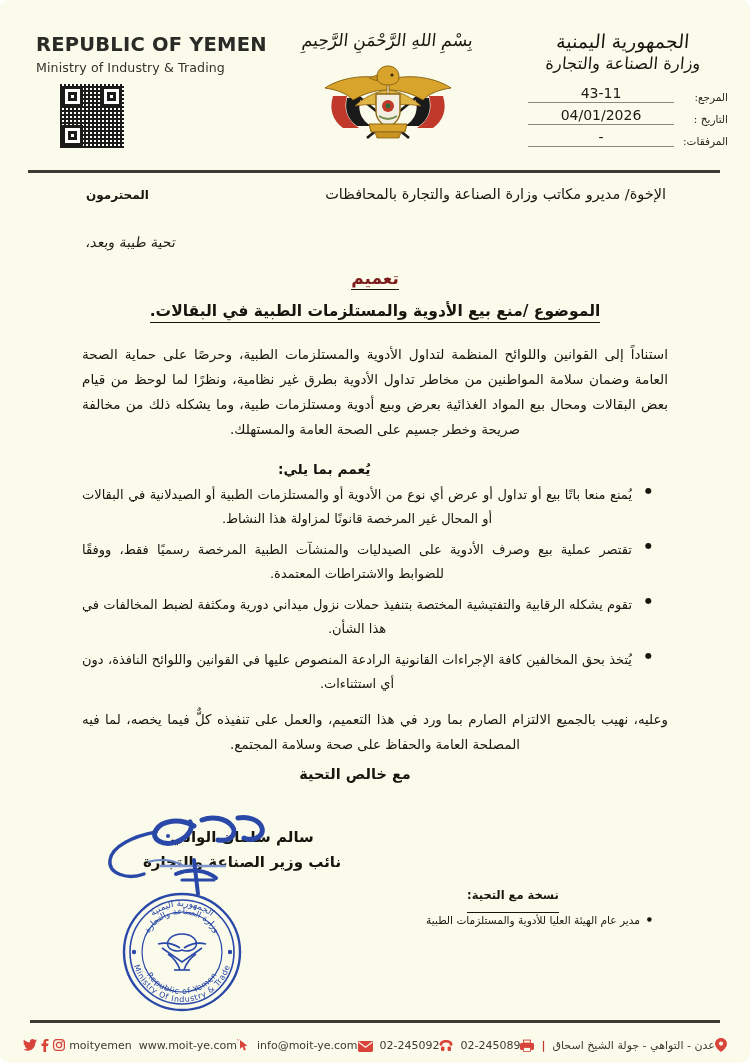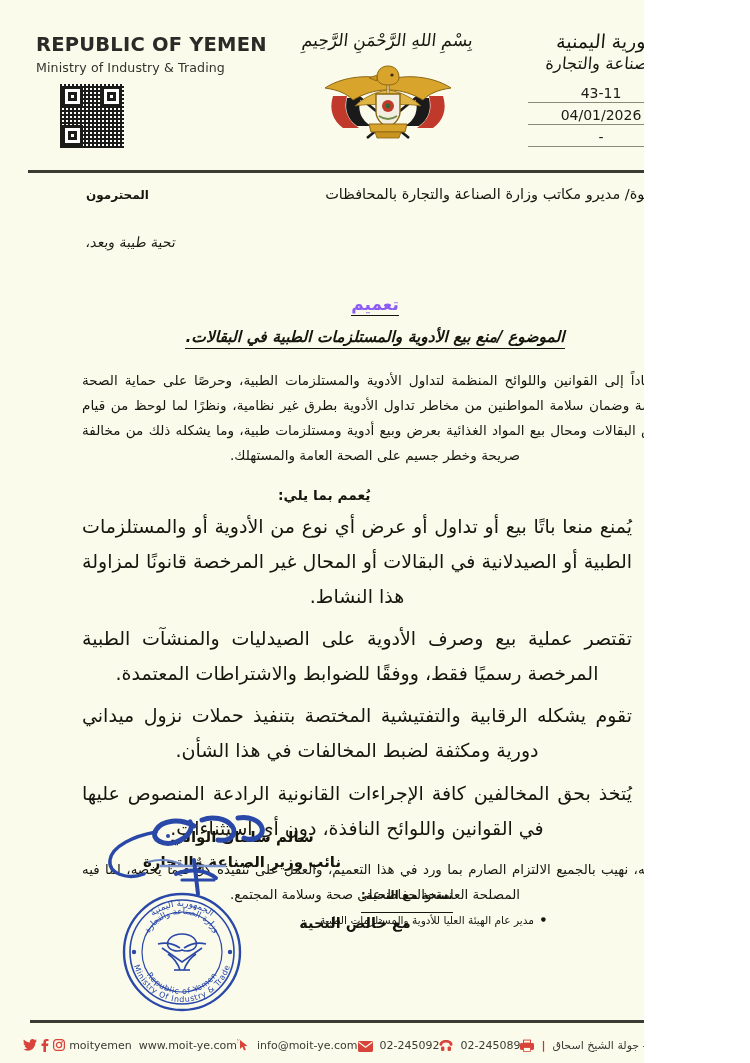--- a/index.html
+++ b/index.html
@@ -2,26 +2,27 @@
 <html><head>
 <meta charset="utf-8">
 <style>
   html, body {
     margin: 0;
     padding: 0;
     background: #ffffff;
   }
   .page {
     position: relative;
-    width: 644px;
+    width: 750px;
     height: 1063px;
     background: #fbfbec;
     overflow: hidden;
     font-family: "DejaVu Sans", "Liberation Sans", sans-serif;
     color: #1d1d19;
+    border-radius: 9px;
   }
 
   
   .header {
     position: absolute;
     top: 0; left: 0;
     width: 750px;
     height: 172px;
   }
   .hdr-left {
@@ -195,41 +196,40 @@
     margin-top: 32px;
     padding-left: 86px;
     text-align: left;
     font-size: 14px;
     color: #1c1c14;
     transform: skewX(-8deg);
     letter-spacing: -0.3px;
   }
 
   .doc-title {
-    margin-top: 44px;
+    margin-top: 18px;
     text-align: center;
     font-size: 17px;
     font-weight: bold;
-    color: #8b5cf6;
+    color: #7f1d1d;
   }
   .doc-title span {
     border-bottom: 1.6px solid #16160f;
     padding-bottom: 1px;
   }
   .doc-subject {
     margin-top: 14px;
     text-align: center;
     font-size: 15.5px;
     font-weight: bold;
     color: #16160f;
   }
   .doc-subject span {
     border-bottom: 1.6px solid #16160f;
     padding-bottom: 2px;
-    font-style: italic;
   }
 
   .para {
     margin: 22px 82px 0 82px;
     font-size: 13.6px;
     line-height: 1.85;
     text-align: justify;
     text-align-last: center;
     color: #16160f;
   }
@@ -241,21 +241,21 @@
     color: #16160f;
     padding-left: 196px;
   }
   ul.clauses {
     margin: 6px 82px 0 82px;
     padding: 0 22px 0 0;
     list-style: none;
   }
   ul.clauses li {
     position: relative;
-    font-size: 19px;
+    font-size: 13px;
     line-height: 1.85;
     color: #16160f;
     text-align: justify;
     text-align-last: center;
     margin-bottom: 7px;
     padding-right: 14px;
   }
   ul.clauses li::before {
     content: "●";
     position: absolute;

